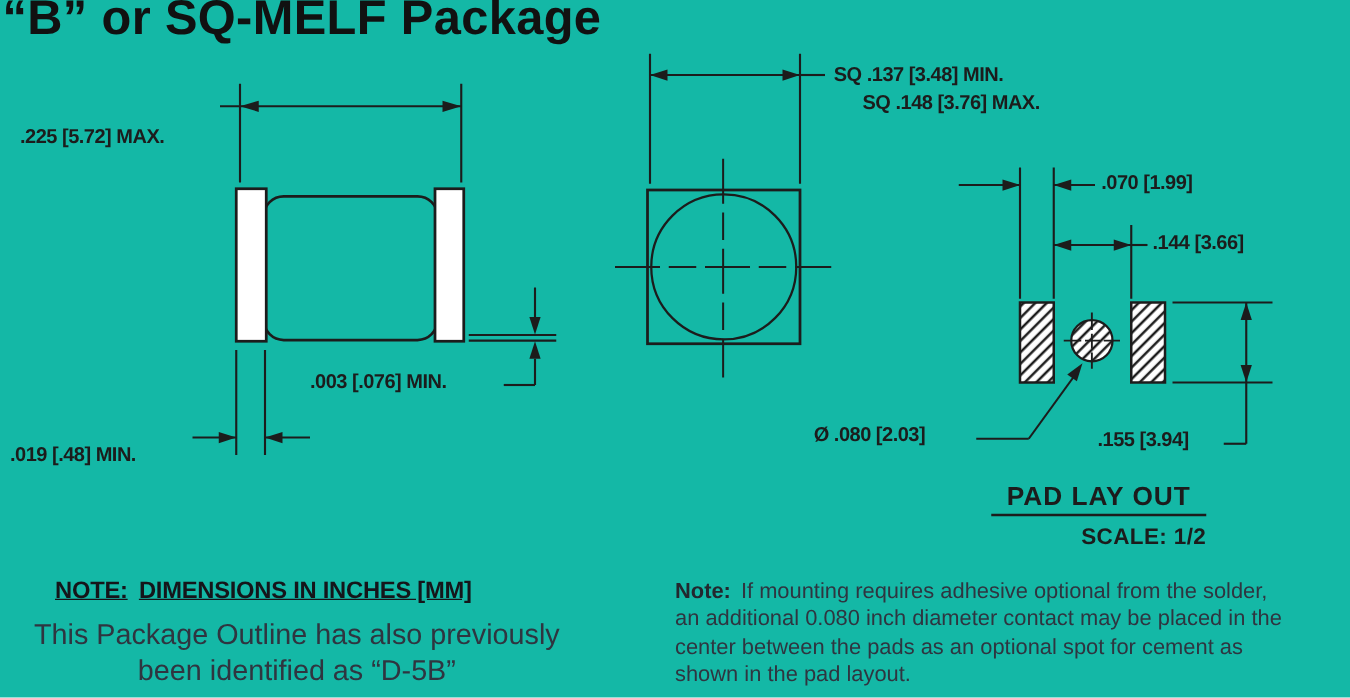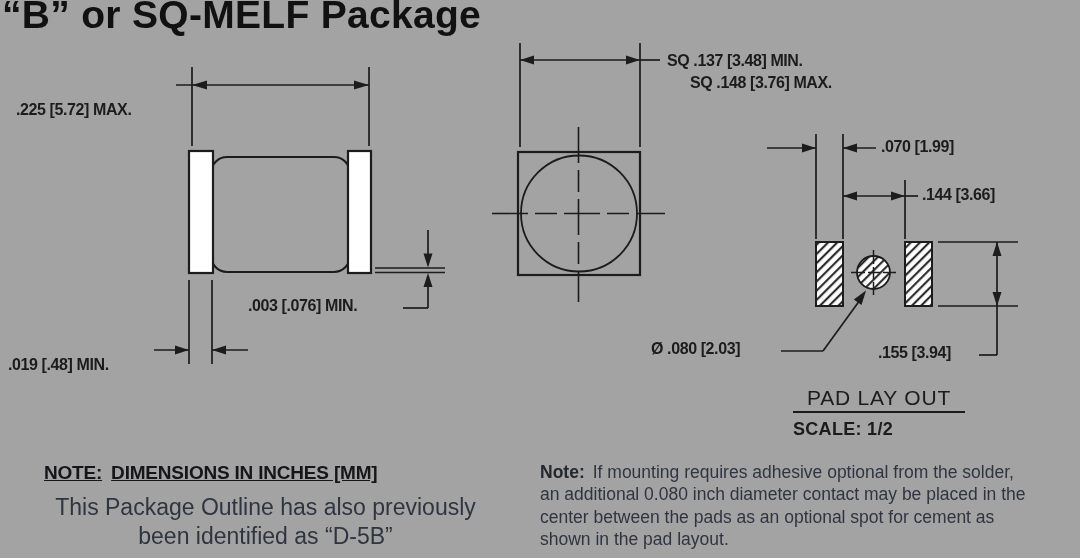--- a/index.html
+++ b/index.html
@@ -1,39 +1,39 @@
 <!DOCTYPE html>
 <html><head>
 <meta charset="utf-8">
 <style>
   html,body{margin:0;padding:0;background:#ffffff;}
   #page{
-    position:relative;width:1080px;height:558px;background:#a3a3a3;overflow:hidden;
+    position:relative;width:1080px;height:558px;background:#14b8a6;overflow:hidden;
     font-family:"Liberation Sans","DejaVu Sans",sans-serif;color:#1c1c1c;
   }
   #art{position:absolute;left:0;top:0;width:1080px;height:558px;}
   .abs{position:absolute;white-space:nowrap;}
   .title{
     left:2px;top:-7px;font-size:39px;font-weight:bold;letter-spacing:0.3px;color:#111;
   }
   .dim{
     font-size:16px;font-weight:bold;letter-spacing:-0.4px;color:#1c1c1c;
   }
   .caption{
-    left:793px;top:386px;width:172px;text-align:center;font-size:21px;font-weight:normal;
+    left:793px;top:386px;width:172px;text-align:center;font-size:21px;font-weight:bold;
     letter-spacing:0.8px;border-bottom:2.5px solid #1c1c1c;padding-bottom:1px;
   }
   .scale{
-    left:793px;top:419px;width:172px;text-align:left;font-size:18px;font-weight:bold;letter-spacing:0.3px;
+    left:793px;top:419px;width:172px;text-align:right;font-size:18px;font-weight:bold;letter-spacing:0.3px;
   }
   .note-dims{left:44px;top:462px;font-size:19px;font-weight:bold;letter-spacing:-0.2px;color:#15151a;text-decoration:underline;}
   .note-dims .lbl{margin-right:9px;}
   .outline-note{
     left:0px;top:493px;width:475px;text-align:center;font-size:23px;line-height:29px;
-    color:#2f3540;white-space:nowrap;padding-left:28px;
+    color:#2f3540;white-space:nowrap;
   }
   .mounting-note{
     left:540px;top:461px;width:545px;font-size:17.5px;line-height:22.3px;color:#2f3540;
   }
   .mounting-note .lbl{font-weight:bold;margin-right:8px;color:#23272e;}
 </style>
 </head>
 <body>
 
 <div id="page">

